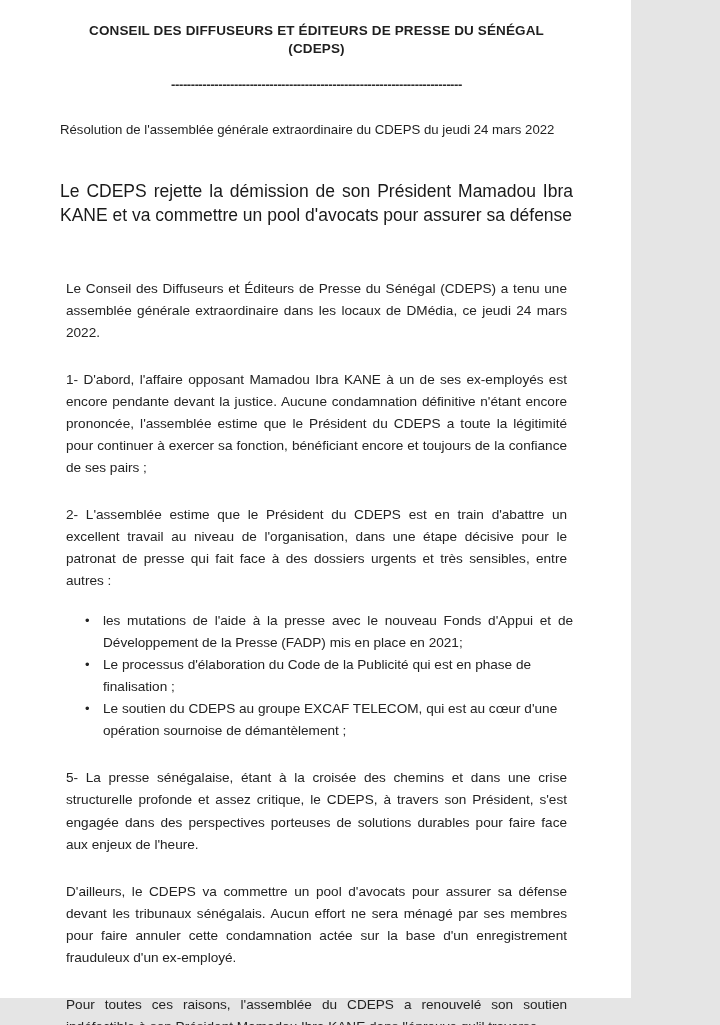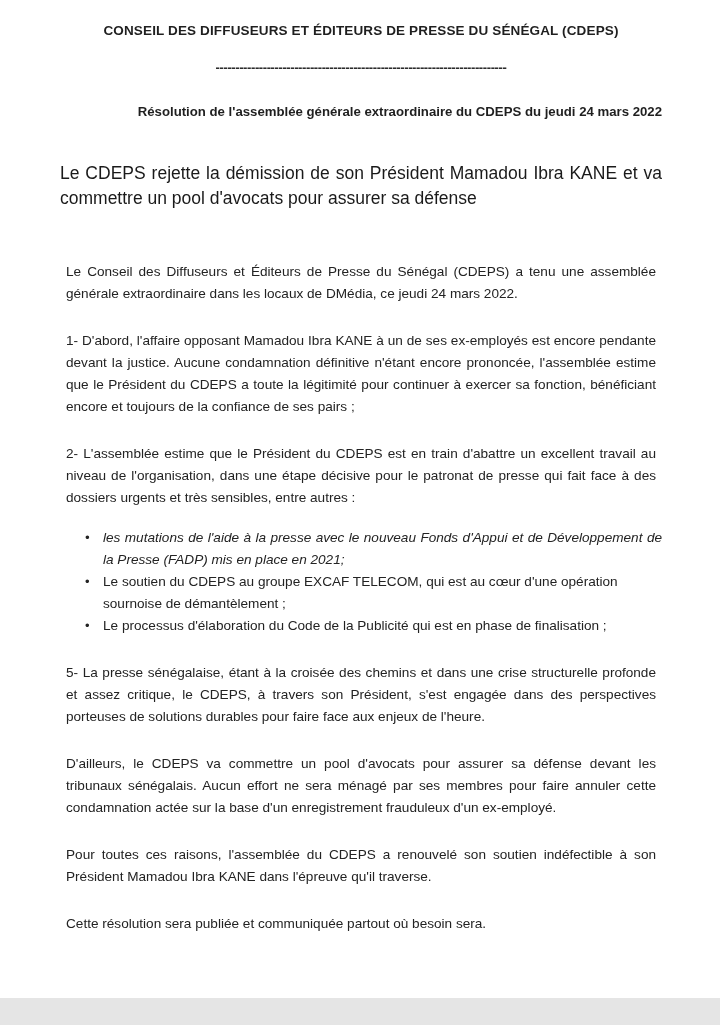--- a/index.html
+++ b/index.html
@@ -10,21 +10,21 @@
   }
   body {
     width: 720px;
     height: 1025px;
     overflow: hidden;
     font-family: "Liberation Sans", sans-serif;
     color: #212121;
   }
   #page {
     position: relative;
-    width: 720px;
+    width: 631px;
     height: 998px;
     background: #ffffff;
     box-sizing: border-box;
   }
   #page-gutter {
     width: 720px;
     height: 27px;
     background: #e5e5e5;
   }
   .doc-body {
@@ -47,23 +47,23 @@
     line-height: 1.2;
     margin: 0;
     padding-top: 20px;
     color: #2b2b2b;
     letter-spacing: -0.4px;
     font-weight: 600;
     white-space: nowrap;
     overflow: hidden;
   }
   .subtitle {
-    text-align: right;
+    text-align: left;
     font-size: 13.2px;
-    font-weight: bold;
+    font-weight: normal;
     margin: 0;
     padding-top: 28px;
     color: #1f1f1f;
     line-height: 1.35;
   }
   
   .headline {
     font-size: 17.5px;
     font-weight: normal;
     line-height: 1.42;
@@ -98,21 +98,20 @@
     position: relative;
     font-size: 13.6px;
     line-height: 1.62;
     color: #232323;
     padding-left: 43px;
     margin-left: 0;
     text-align: left;
   }
   ul.bullets li.justified {
     text-align: justify;
-    font-style: italic;
   }
   ul.bullets li::before {
     content: "\2022";
     position: absolute;
     left: 25px;
     top: 0;
     font-size: 13px;
     line-height: 1.62;
     color: #232323;
   }
@@ -134,22 +133,22 @@
     <p class="para first-para">Le Conseil des Diffuseurs et Éditeurs de Presse du Sénégal (CDEPS) a tenu une assemblée générale extraordinaire dans les locaux de DMédia, ce jeudi 24 mars 2022.</p>
 
 
 
     <p class="para">1- D'abord, l'affaire opposant Mamadou Ibra KANE à un de ses ex-employés est encore pendante devant la justice. Aucune condamnation définitive n'étant encore prononcée, l'assemblée estime que le Président du CDEPS a toute la légitimité pour continuer à exercer sa fonction, bénéficiant encore et toujours de la confiance de ses pairs ;</p>
 
     <p class="para">2- L'assemblée estime que le Président du CDEPS est en train d'abattre un excellent travail au niveau de l'organisation, dans une étape décisive pour le patronat de presse qui fait face à des dossiers urgents et très sensibles, entre autres :</p>
 
     <ul class="bullets">
       <li class="justified">les mutations de l'aide à la presse avec le nouveau Fonds d'Appui et de Développement de la Presse (FADP) mis en place en 2021;</li>
+      <li>Le processus d'élaboration du Code de la Publicité qui est en phase de finalisation ;</li>
       <li>Le soutien du CDEPS au groupe EXCAF TELECOM, qui est au cœur d'une opération sournoise de démantèlement ;</li>
-      <li>Le processus d'élaboration du Code de la Publicité qui est en phase de finalisation ;</li>
     </ul>
 
     <p class="para">5- La presse sénégalaise, étant à la croisée des chemins et dans une crise structurelle profonde et assez critique, le CDEPS, à travers son Président, s'est engagée dans des perspectives porteuses de solutions durables pour faire face aux enjeux de l'heure.</p>
 
     <p class="para">D'ailleurs, le CDEPS va commettre un pool d'avocats pour assurer sa défense devant les tribunaux sénégalais. Aucun effort ne sera ménagé par ses membres pour faire annuler cette condamnation actée sur la base d'un enregistrement frauduleux d'un ex-employé.</p>
 
     <p class="para">Pour toutes ces raisons, l'assemblée du CDEPS a renouvelé son soutien indéfectible à son Président Mamadou Ibra KANE dans l'épreuve qu'il traverse.</p>
 
     <p class="para left">Cette résolution sera publiée et communiquée partout où besoin sera.</p>
 

